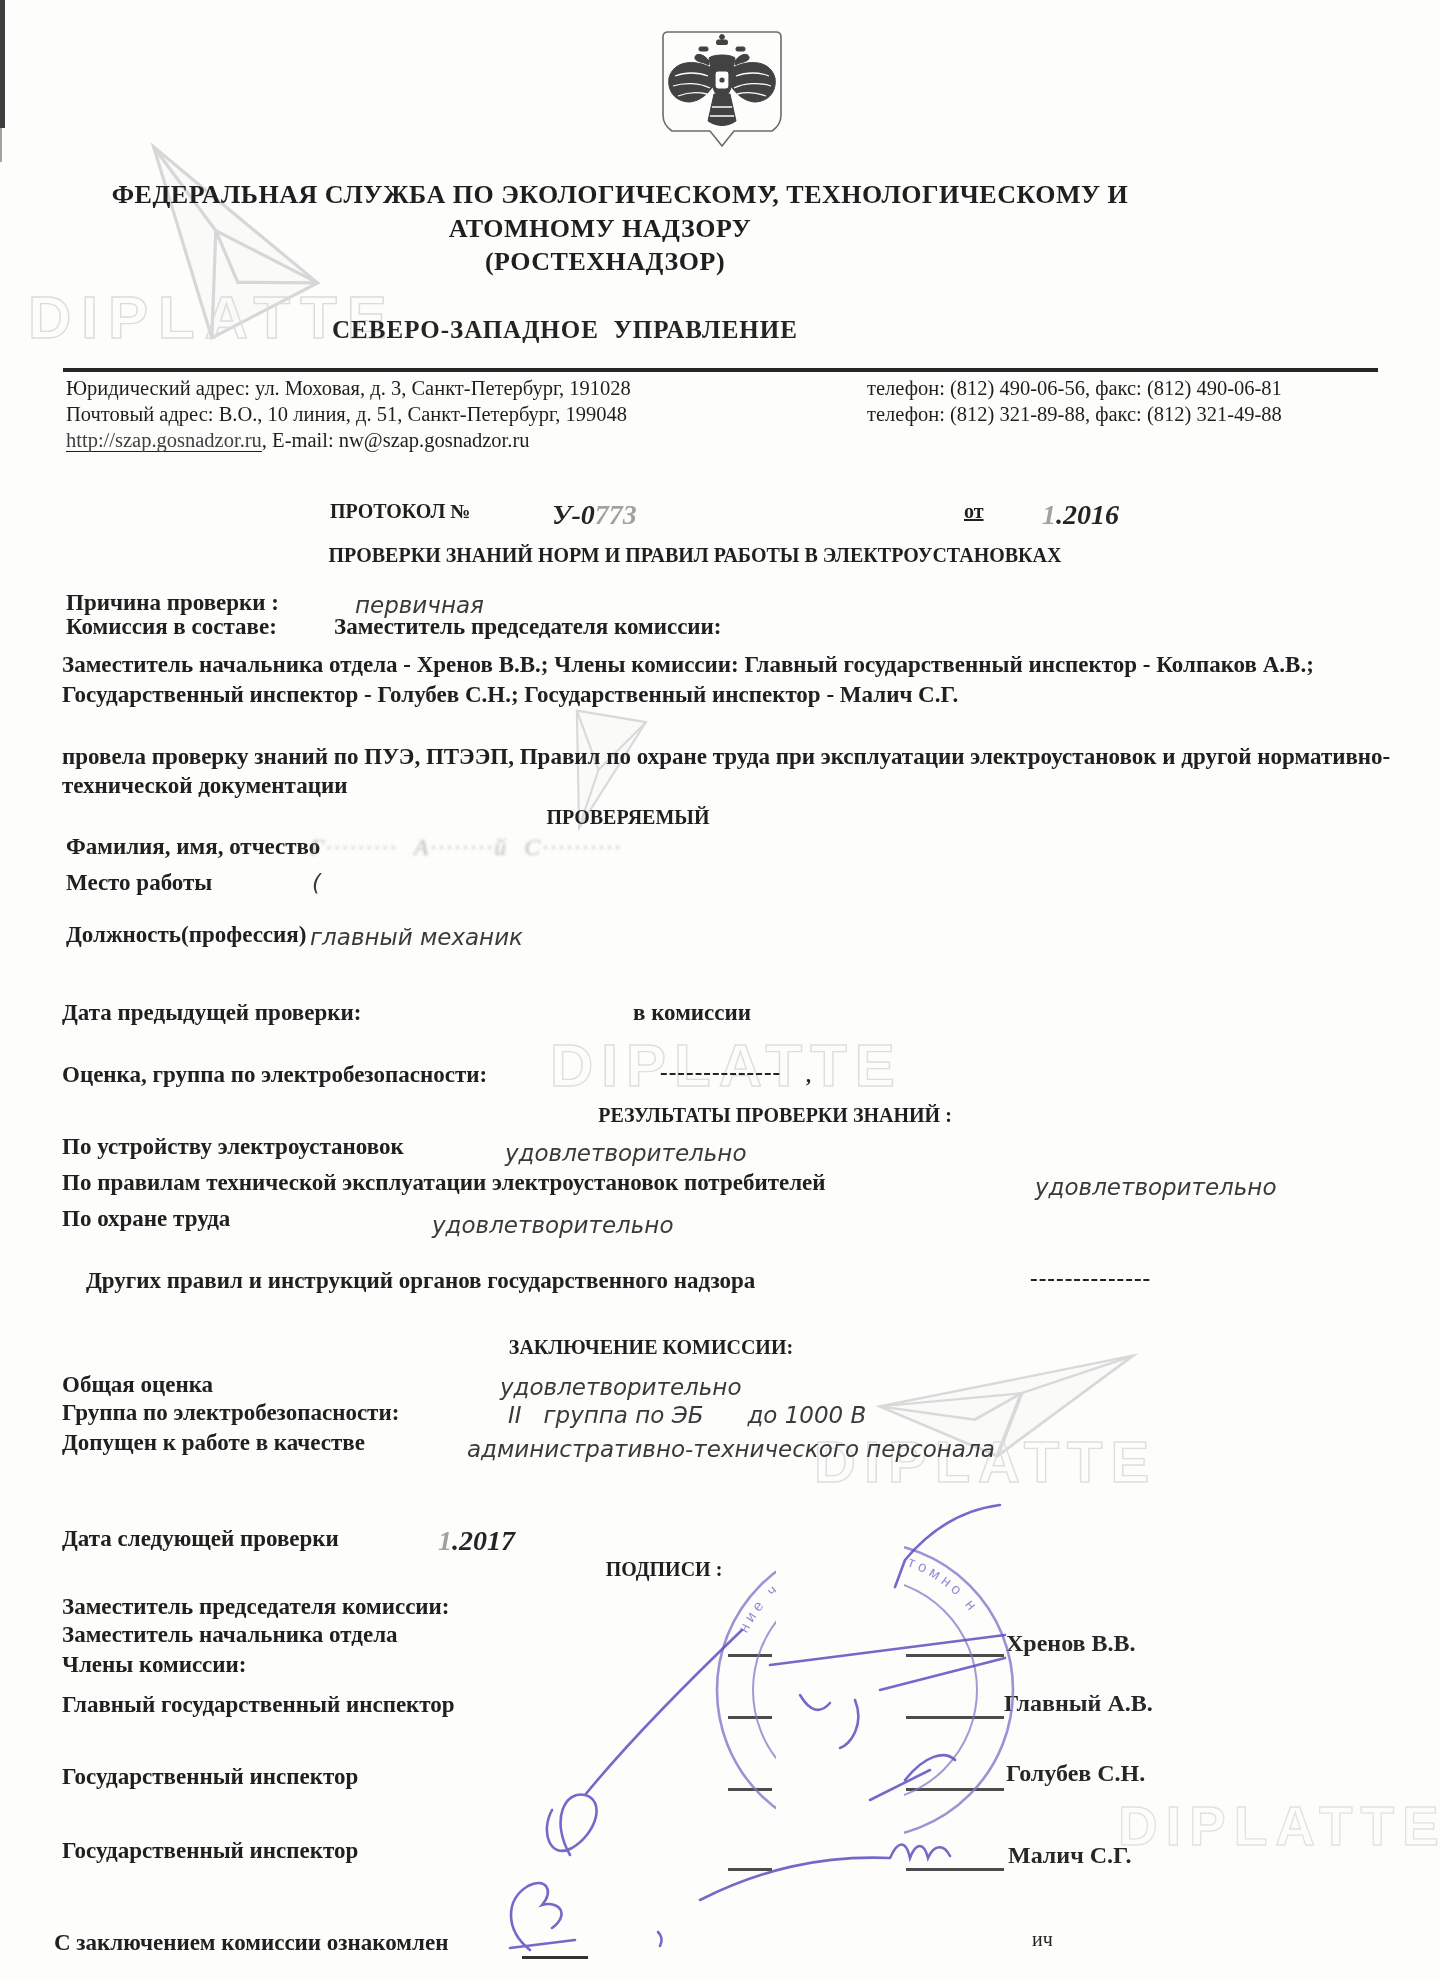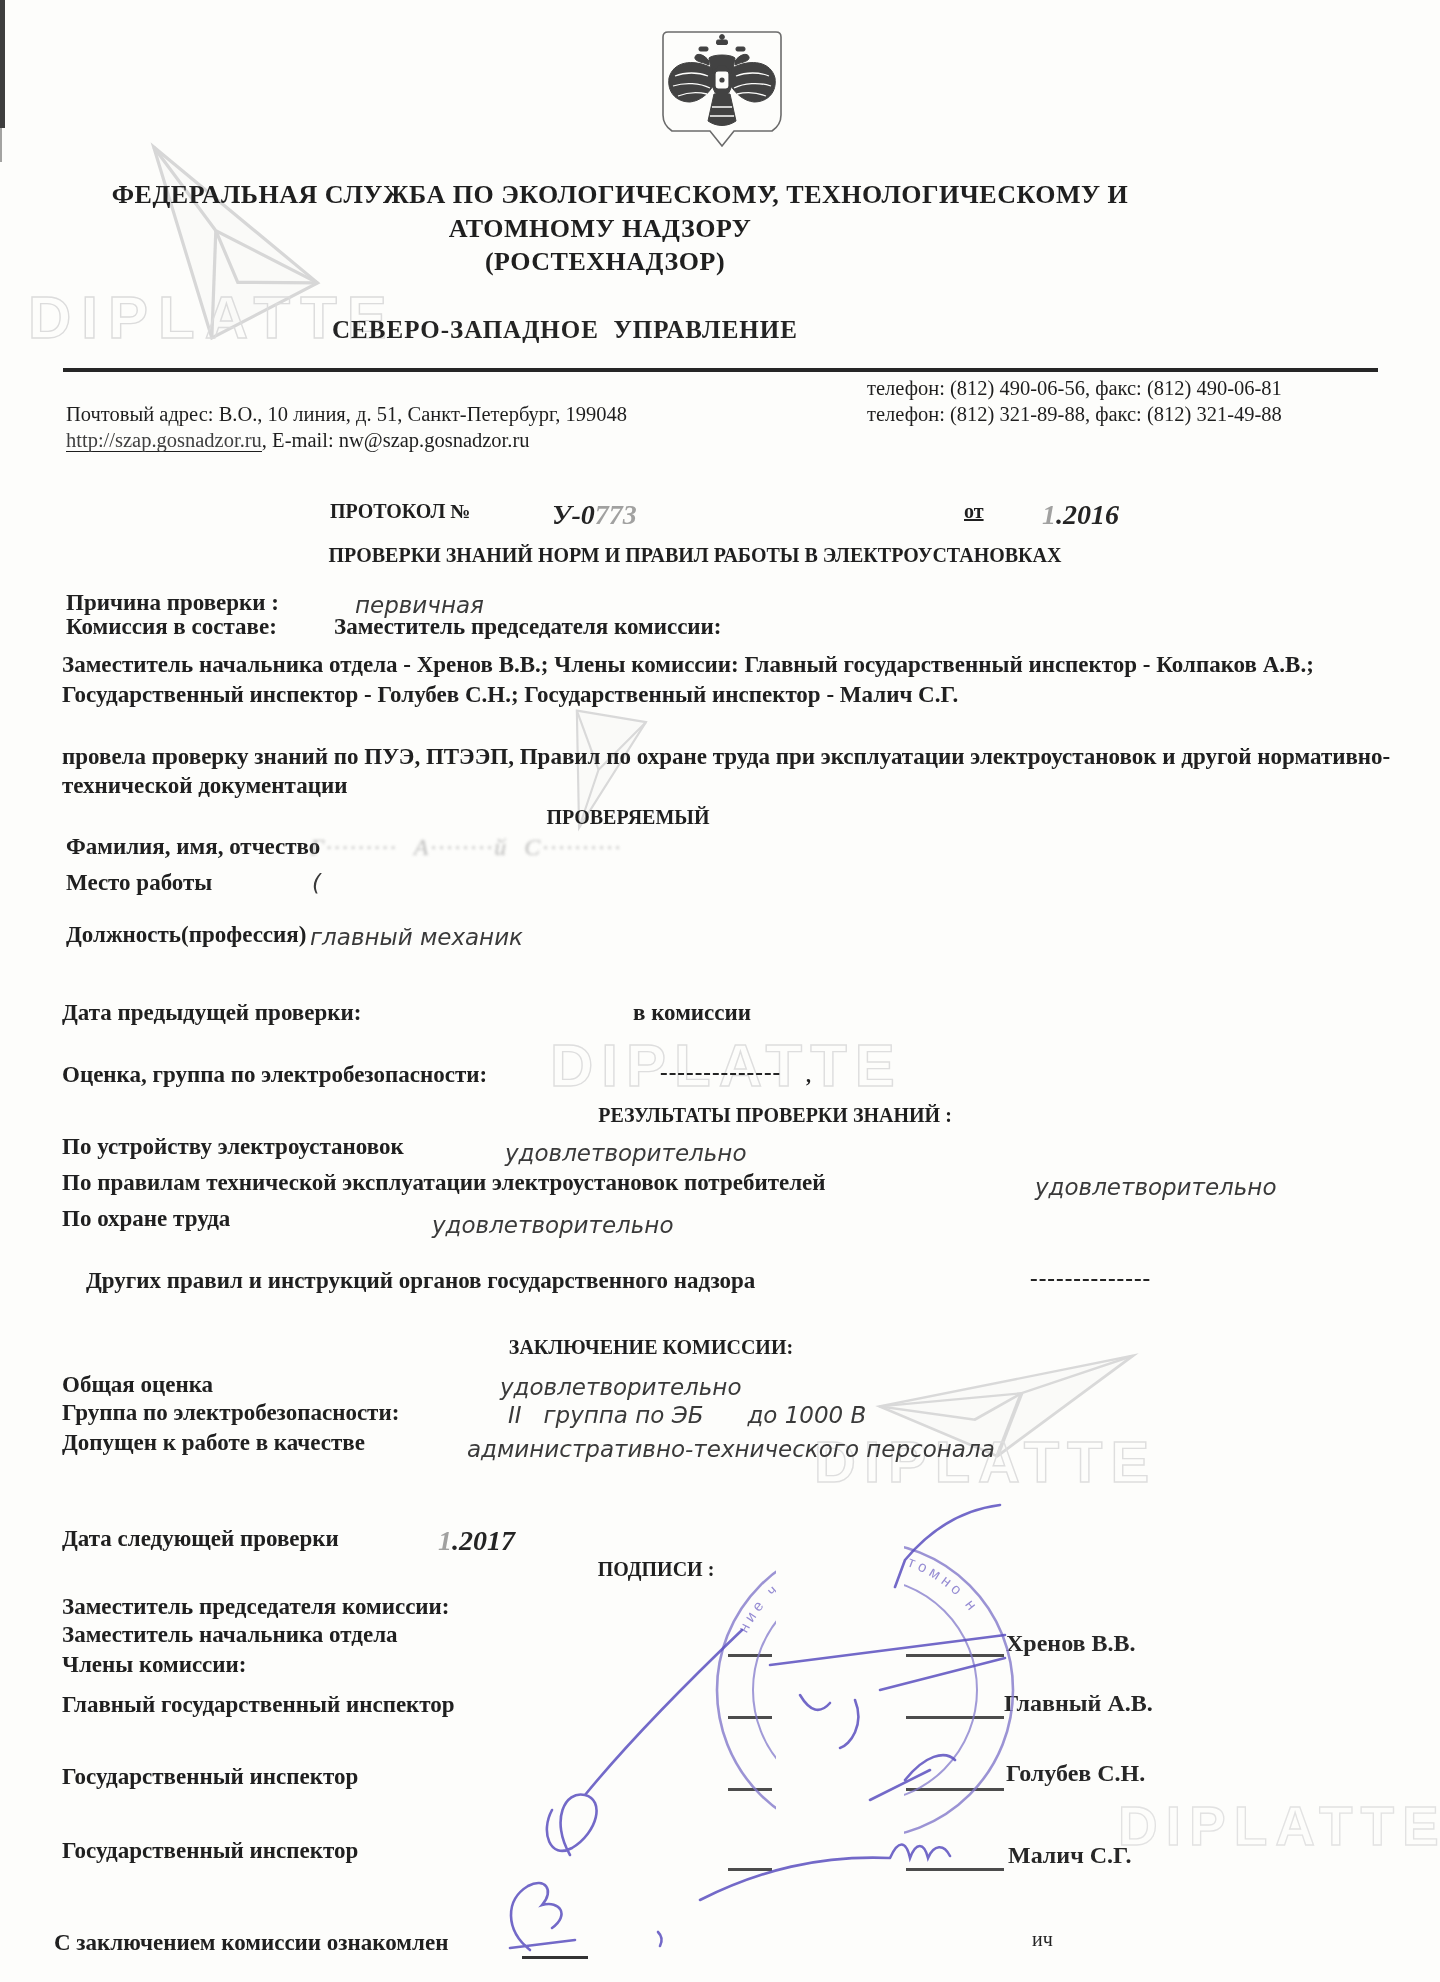--- a/index.html
+++ b/index.html
@@ -116,20 +116,21 @@
     </svg>
   </div>
 
   <div class="abs title ctr" style="left:0;top:180px;width:1240px;">ФЕДЕРАЛЬНАЯ СЛУЖБА ПО ЭКОЛОГИЧЕСКОМУ, ТЕХНОЛОГИЧЕСКОМУ И</div>
   <div class="abs title ctr" style="left:0;top:214px;width:1200px;">АТОМНОМУ НАДЗОРУ</div>
   <div class="abs title ctr" style="left:0;top:247px;width:1210px;">(РОСТЕХНАДЗОР)</div>
   <div class="abs division ctr" style="left:0;top:316px;width:1130px;">СЕВЕРО-ЗАПАДНОЕ  УПРАВЛЕНИЕ</div>
 
   <div class="rule"></div>
 
+  <div class="abs addr" style="left:66px;top:377px;">Юридический адрес: ул. Моховая, д. 3, Санкт-Петербург, 191028</div>
   <div class="abs addr" style="left:66px;top:403px;">Почтовый адрес: В.О., 10 линия, д. 51, Санкт-Петербург, 199048</div>
   <div class="abs addr" style="left:66px;top:429px;">
     <a class="u">http://szap.gosnadzor.ru</a><span>, E-mail: nw@szap.gosnadzor.ru</span>
   </div>
   <div class="abs addr" style="left:867px;top:377px;">телефон: (812) 490-06-56, факс: (812) 490-06-81</div>
   <div class="abs addr" style="left:867px;top:403px;">телефон: (812) 321-89-88, факс: (812) 321-49-88</div>
 
   <div class="abs h24" style="left:330px;top:500px;">ПРОТОКОЛ №</div>
   <div class="abs num-it" style="left:552px;top:499px;"><span>У-0</span><span class="faint">773</span></div>
   <div class="abs h24" style="left:964px;top:500px;text-decoration:underline;">от</div>
@@ -174,21 +175,21 @@
   <div class="abs lbl" style="left:62px;top:1372px;">Общая оценка</div>
   <div class="abs val" style="left:500px;top:1374px;">удовлетворительно</div>
   <div class="abs lbl" style="left:62px;top:1400px;">Группа по электробезопасности:</div>
   <div class="abs val" style="left:508px;top:1402px;">II   группа по ЭБ      до 1000 В</div>
   <div class="abs lbl" style="left:62px;top:1430px;">Допущен к работе в качестве</div>
   <div class="abs val" style="left:467px;top:1436px;">административно-технического персонала</div>
 
   <div class="abs lbl" style="left:62px;top:1526px;">Дата следующей проверки</div>
   <div class="abs num-it" style="left:438px;top:1525px;"><span class="faint">1</span><span>.2017</span></div>
 
-  <div class="abs h24 ctr" style="left:8px;top:1558px;width:1264px;padding-left:16px;">ПОДПИСИ :</div>
+  <div class="abs h24 ctr" style="left:16px;top:1558px;width:1264px;padding-left:16px;">ПОДПИСИ :</div>
   <div class="abs lbl" style="left:62px;top:1594px;">Заместитель председателя комиссии:</div>
   <div class="abs lbl" style="left:62px;top:1622px;">Заместитель начальника отдела</div>
   <div class="abs lbl" style="left:62px;top:1652px;">Члены  комиссии:</div>
   <div class="abs lbl" style="left:62px;top:1692px;">Главный государственный инспектор</div>
   <div class="abs lbl" style="left:62px;top:1764px;">Государственный инспектор</div>
   <div class="abs lbl" style="left:62px;top:1838px;">Государственный инспектор</div>
 
   <div class="sig-line" style="left:728px;top:1654px;width:44px;"></div>
   <div class="sig-line" style="left:906px;top:1654px;width:98px;"></div>
   <div class="sig-line" style="left:728px;top:1716px;width:44px;"></div>

